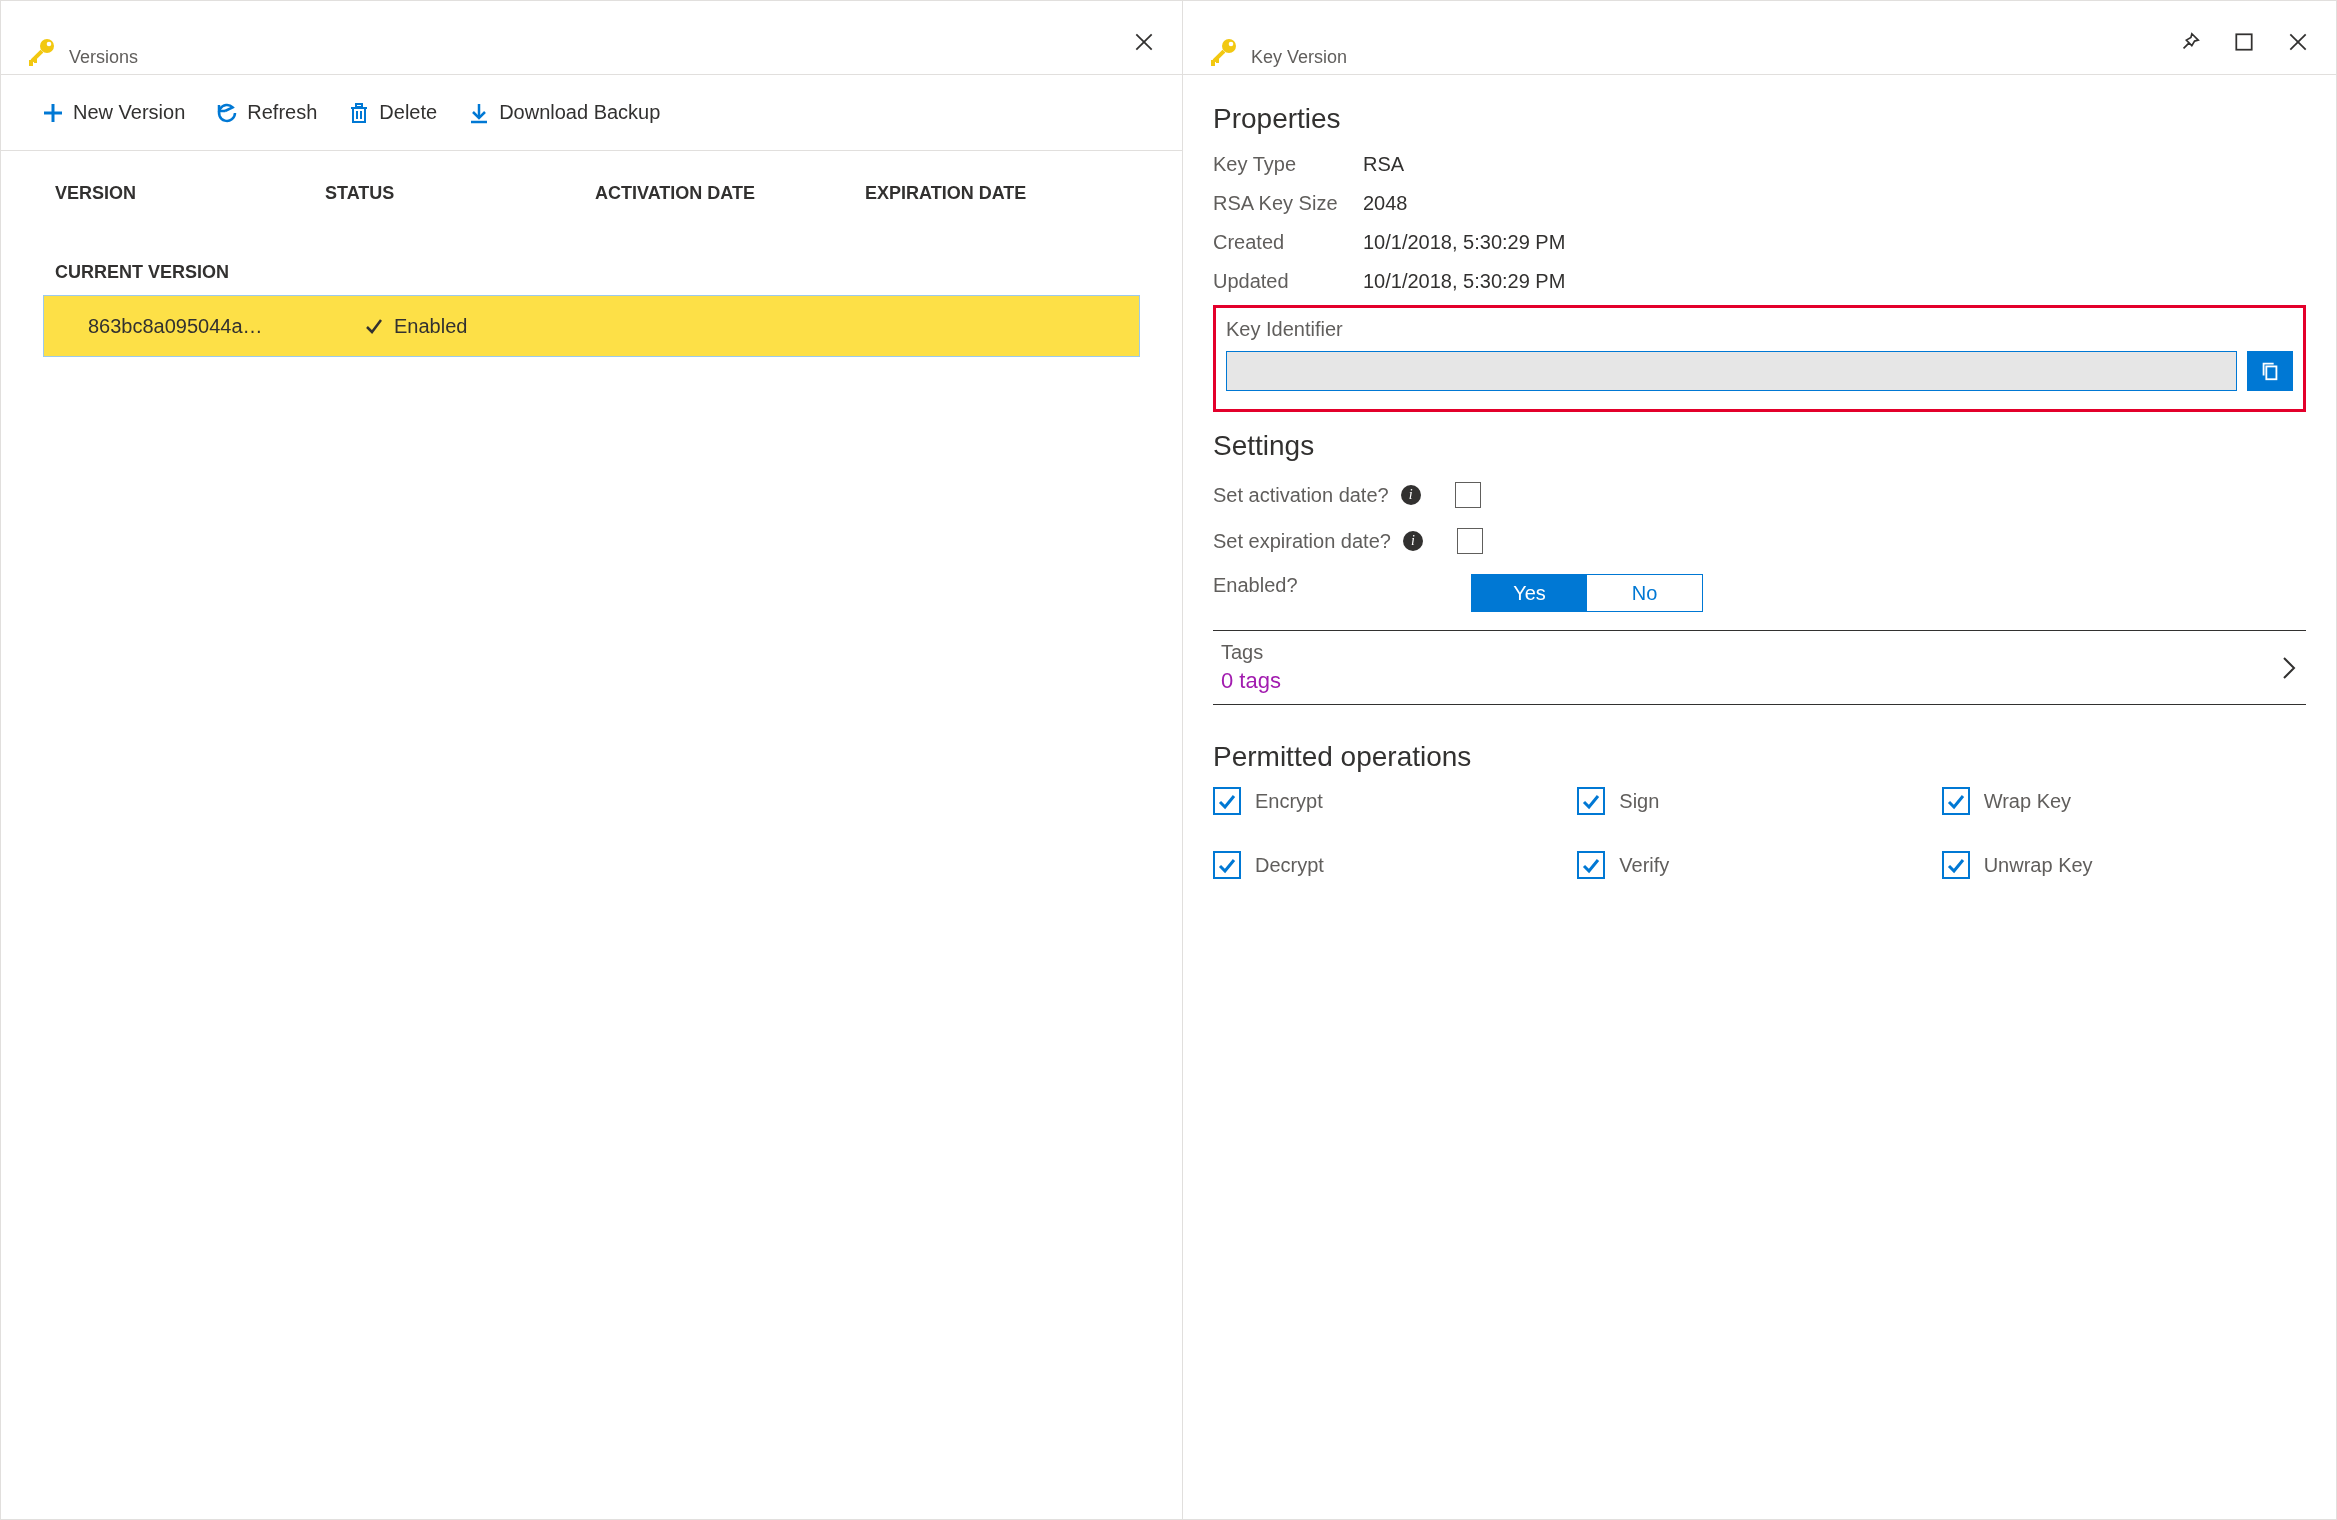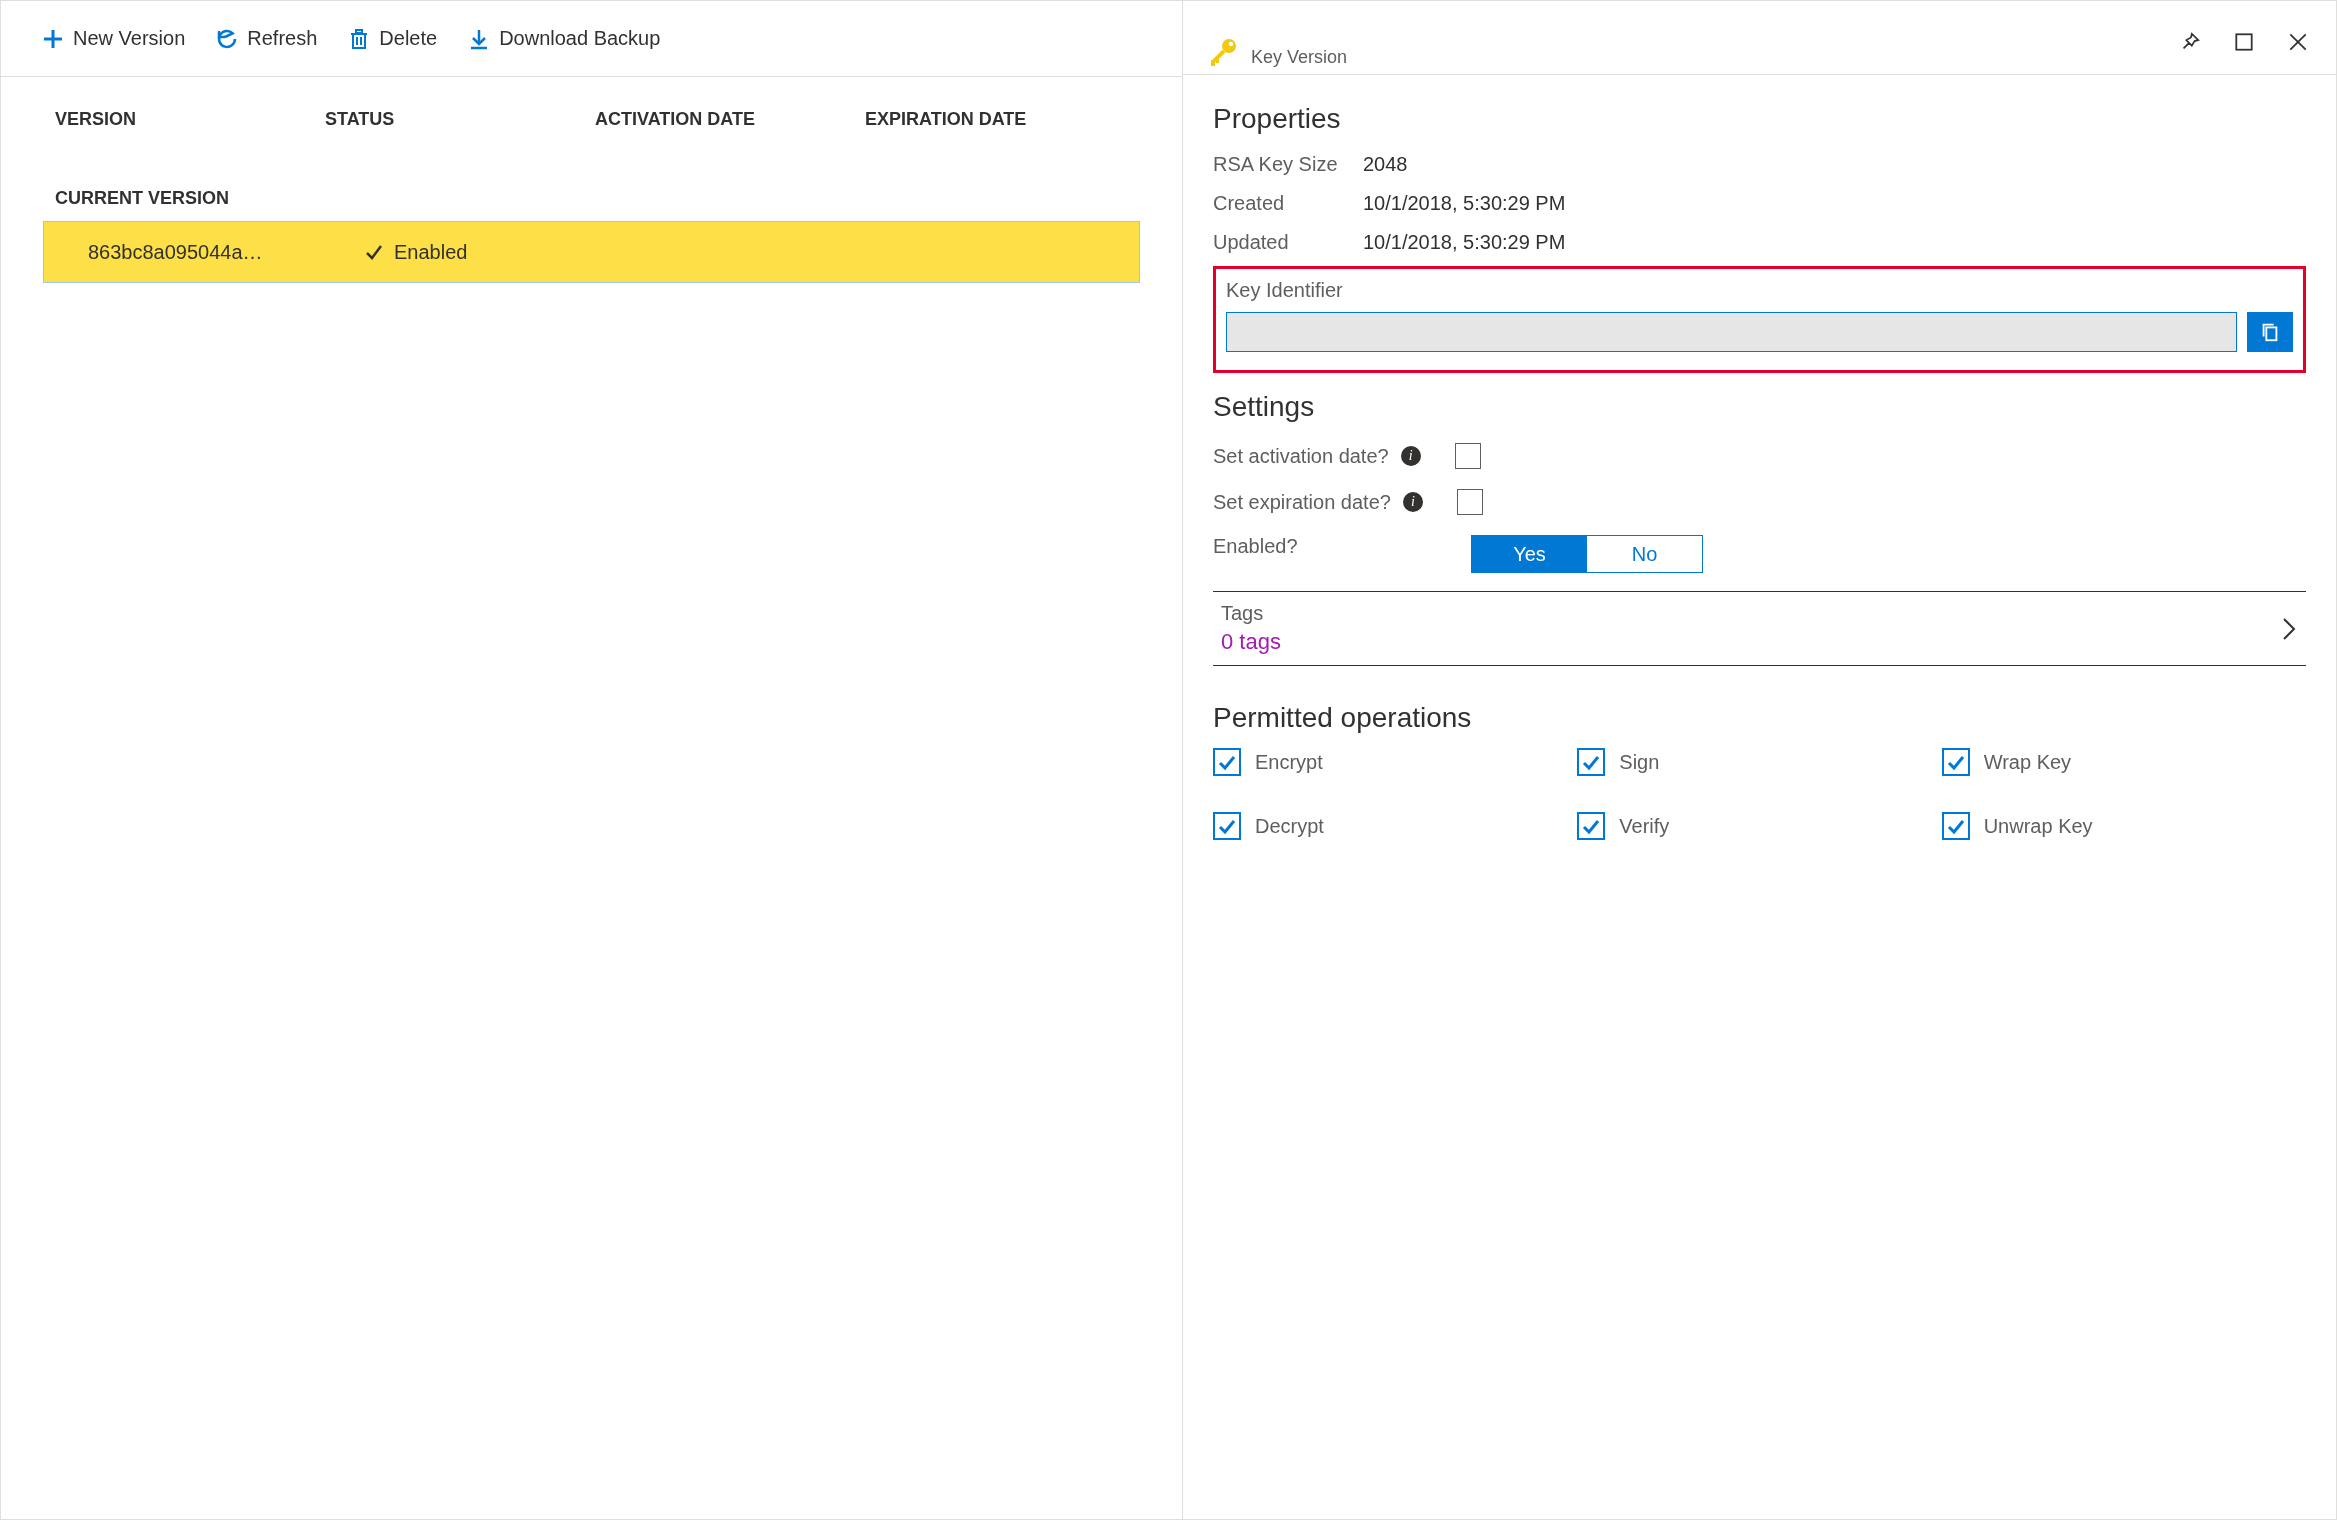--- a/index.html
+++ b/index.html
@@ -78,20 +78,42 @@
   .chk-checked { width:28px; height:28px; border:2px solid #0078d4; display:flex; align-items:center; justify-content:center; }
   .chk-checked svg { width:20px; height:20px; stroke:#0078d4; stroke-width:3; fill:none; }
   .perm-label { color:#605e5c; font-size:20px; }
 </style>
 </head>
 <body>
 
 <div class="app">
 
   <div class="pane pane-left">
+    <div class="blade-header">
+      <div class="blade-title-wrap">
+        <div class="key-icon">
+          <svg viewBox="0 0 32 32">
+              <circle cx="22" cy="10" r="7" fill="#f2c811"></circle>
+              <circle cx="24" cy="8" r="2.3" fill="#fff"></circle>
+              <rect x="5" y="18" width="14" height="4" transform="rotate(-45 12 20)" fill="#f2c811"></rect>
+              <rect x="4" y="24" width="4" height="6" fill="#f2c811"></rect>
+              <rect x="9" y="22" width="3" height="5" fill="#f2c811"></rect>
+            </svg>
+        </div>
+        <div class="blade-title">Versions</div>
+      </div>
+      <div class="win-controls">
+        <div class="win-btn">
+          <svg viewBox="0 0 20 20" stroke-width="1.6" fill="none">
+              <line x1="3" y1="3" x2="17" y2="17"></line>
+              <line x1="17" y1="3" x2="3" y2="17"></line>
+            </svg>
+        </div>
+      </div>
+    </div>
 
     <div class="toolbar">
       <div class="tool-btn primary">
         <span class="ticon">
             <svg viewBox="0 0 24 24">
               <line x1="12" y1="3" x2="12" y2="21" stroke="#0078d4" stroke-width="3"></line>
               <line x1="3" y1="12" x2="21" y2="12" stroke="#0078d4" stroke-width="3"></line>
             </svg>
           </span>
         <span>New Version</span>
@@ -182,20 +204,24 @@
               <line x1="17" y1="3" x2="3" y2="17"></line>
             </svg>
         </div>
       </div>
     </div>
 
 
     <div class="content">
       <div class="sec-heading">Properties</div>
       <div class="prop-row">
+          <div class="prop-label">Key Type</div>
+          <div class="prop-val">RSA</div>
+        </div>
+      <div class="prop-row">
           <div class="prop-label">RSA Key Size</div>
           <div class="prop-val">2048</div>
         </div>
       <div class="prop-row">
           <div class="prop-label">Created</div>
           <div class="prop-val">10/1/2018, 5:30:29 PM</div>
         </div>
       <div class="prop-row">
           <div class="prop-label">Updated</div>
           <div class="prop-val">10/1/2018, 5:30:29 PM</div>

